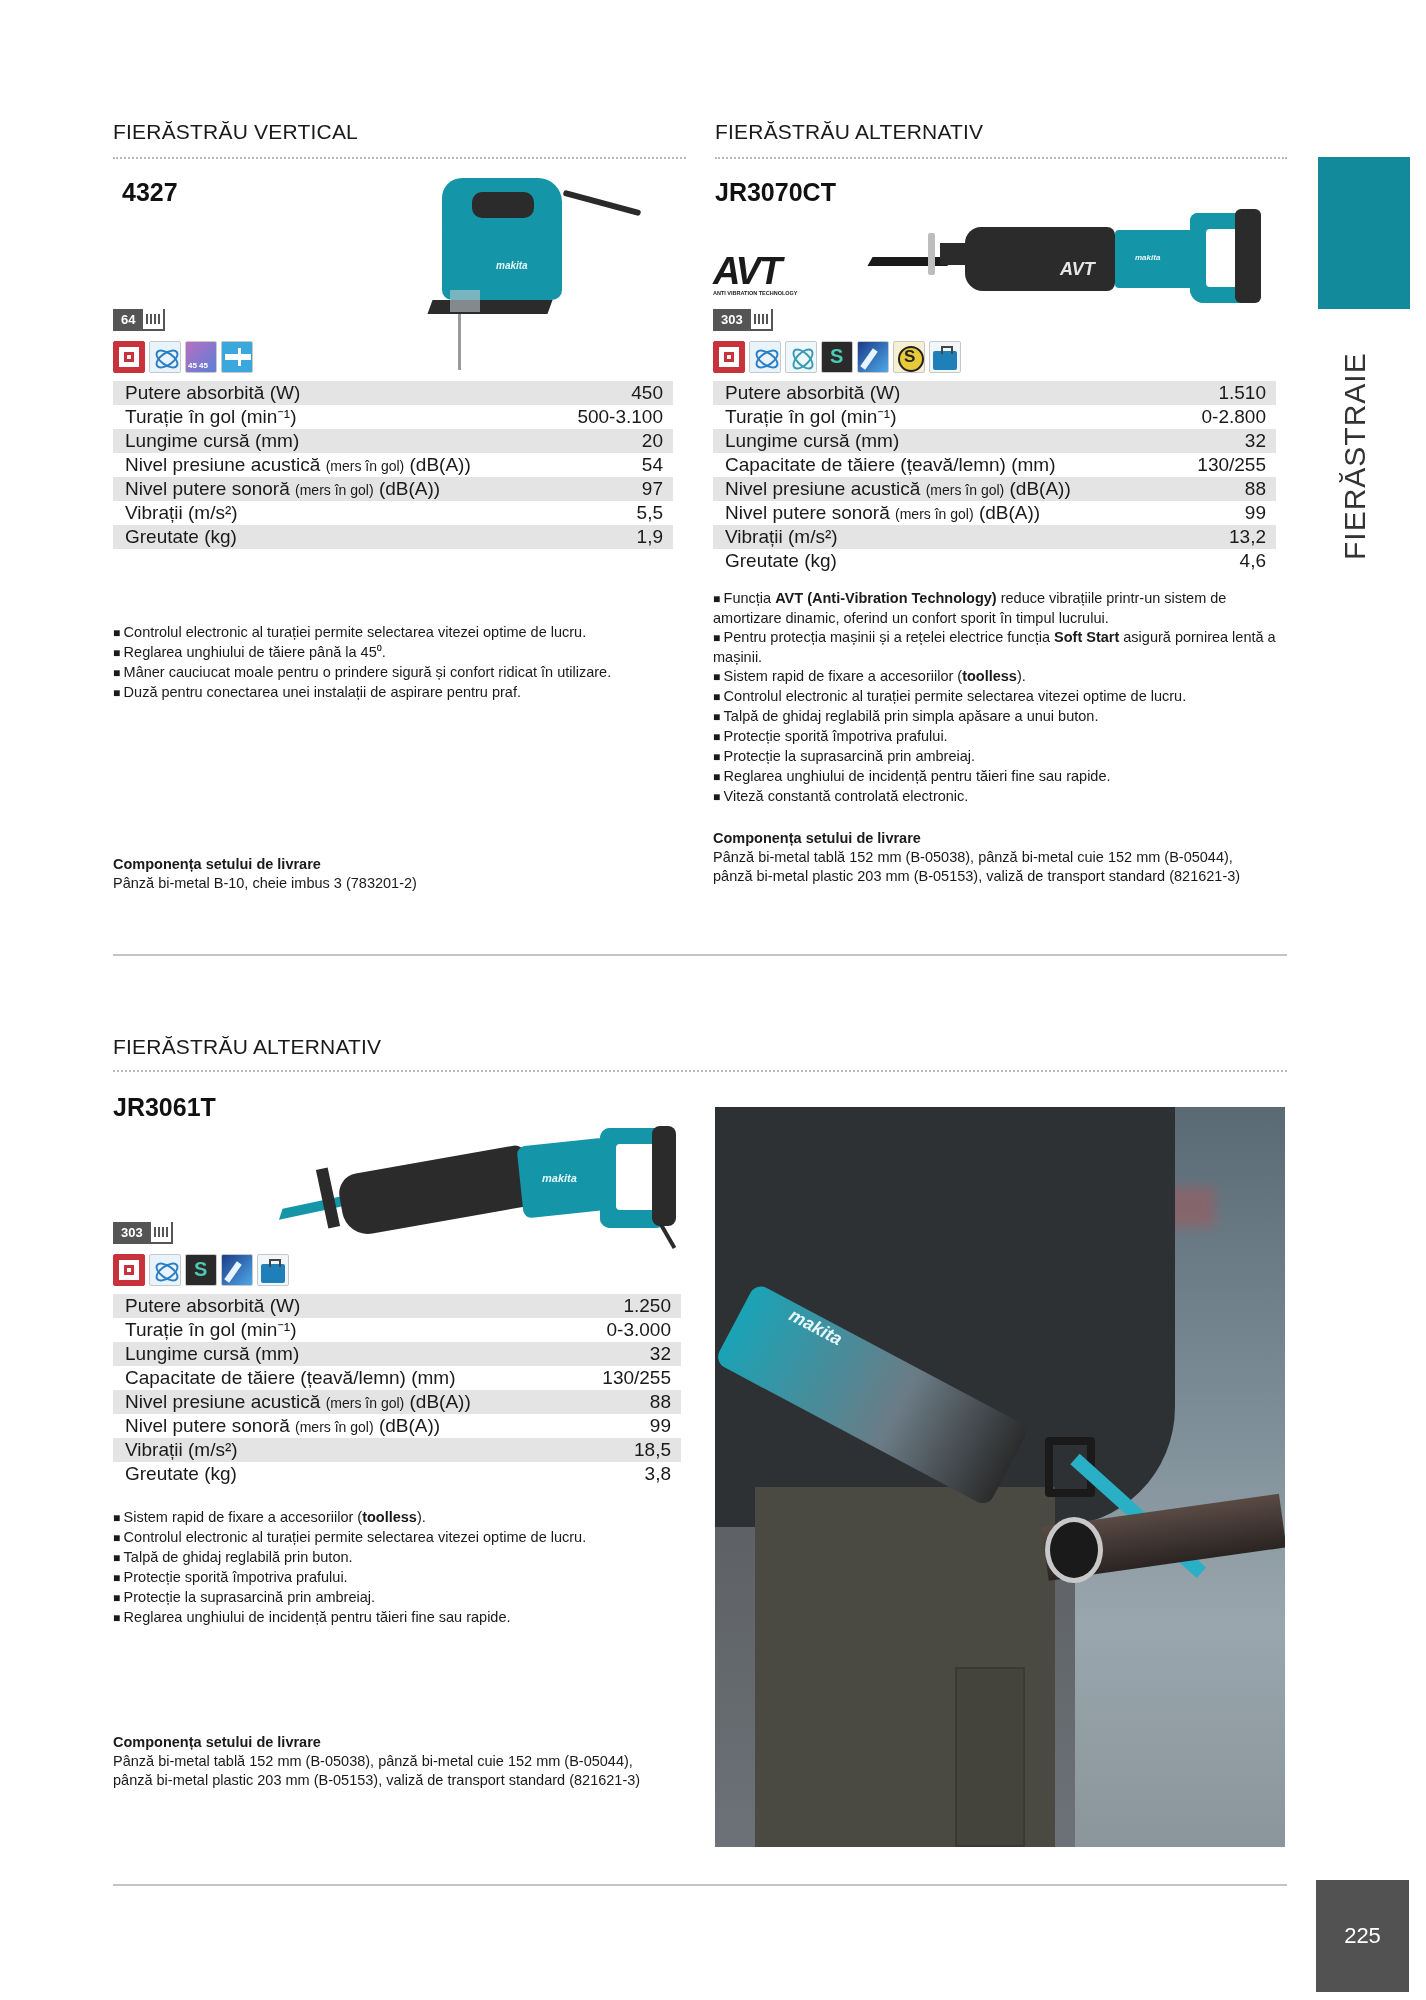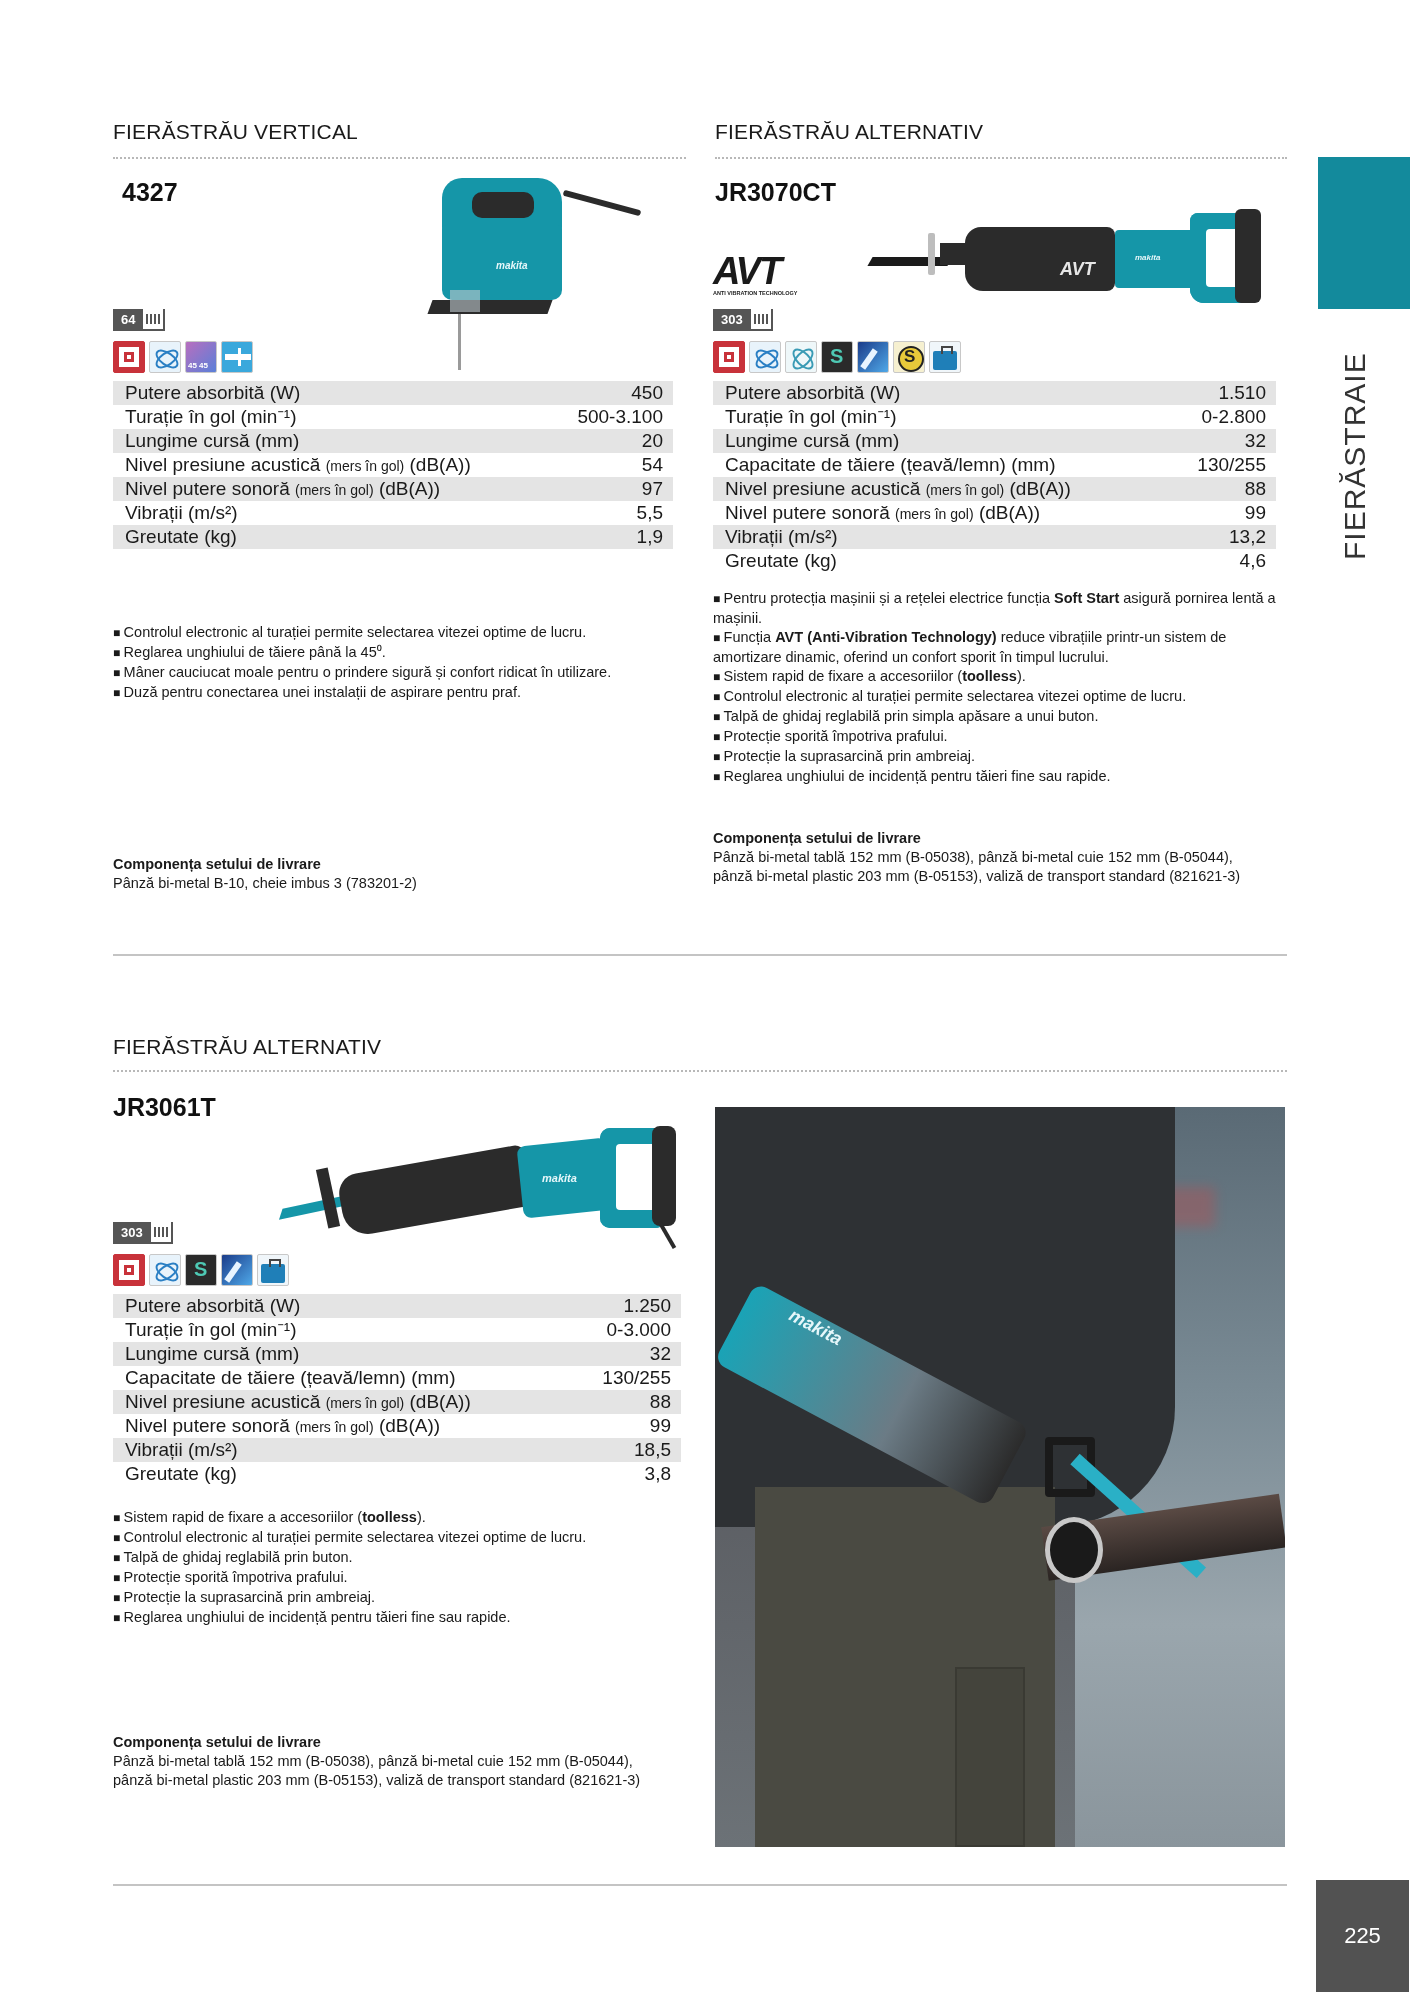--- a/index.html
+++ b/index.html
@@ -205,28 +205,29 @@
       <span>Vibrații (m/s²)</span>
       <span>13,2</span>
     </div>
   <div class="spec-row">
       <span>Greutate (kg)</span>
       <span>4,6</span>
     </div>
 </div>
 
 <ul class="abs features" style="left:713px; top:589px; width:575px;">
+  <li><span>Funcția </span><b>AVT (Anti-Vibration Technology)</b><span> reduce vibrațiile printr-un sistem de amortizare dinamic, oferind un confort sporit în timpul lucrului.</span></li>
   <li><span>Pentru protecția mașinii și a rețelei electrice funcția </span><b>Soft Start</b><span> asigură pornirea lentă a mașinii.</span></li>
-  <li><span>Funcția </span><b>AVT (Anti-Vibration Technology)</b><span> reduce vibrațiile printr-un sistem de amortizare dinamic, oferind un confort sporit în timpul lucrului.</span></li>
   <li><span>Sistem rapid de fixare a accesoriilor (</span><b>toolless</b><span>).</span></li>
   <li><span>Controlul electronic al turației permite selectarea vitezei optime de lucru.</span></li>
   <li><span>Talpă de ghidaj reglabilă prin simpla apăsare a unui buton.</span></li>
   <li><span>Protecție sporită împotriva prafului.</span></li>
   <li><span>Protecție la suprasarcină prin ambreiaj.</span></li>
   <li><span>Reglarea unghiului de incidență pentru tăieri fine sau rapide.</span></li>
+  <li><span>Viteză constantă controlată electronic.</span></li>
 </ul>
 
 <div class="abs kit-title" style="left:713px; top:829px;">Componența setului de livrare</div>
 <div class="abs kit-text" style="left:713px; top:848px; width:545px;">Pânză bi-metal tablă 152 mm (B-05038), pânză bi-metal cuie 152 mm (B-05044), pânză bi-metal plastic 203 mm (B-05153), valiză de transport standard (821621-3)</div>
 
 <div class="abs hline" style="left:113px; top:954px; width:1174px;"></div>
 
 <div class="abs section-title" style="left:113px; top:1035px;">FIERĂSTRĂU ALTERNATIV</div>
 <div class="abs dotted" style="left:113px; top:1070px; width:1174px;"></div>
 <div class="abs model" style="left:113px; top:1093px;">JR3061T</div>

